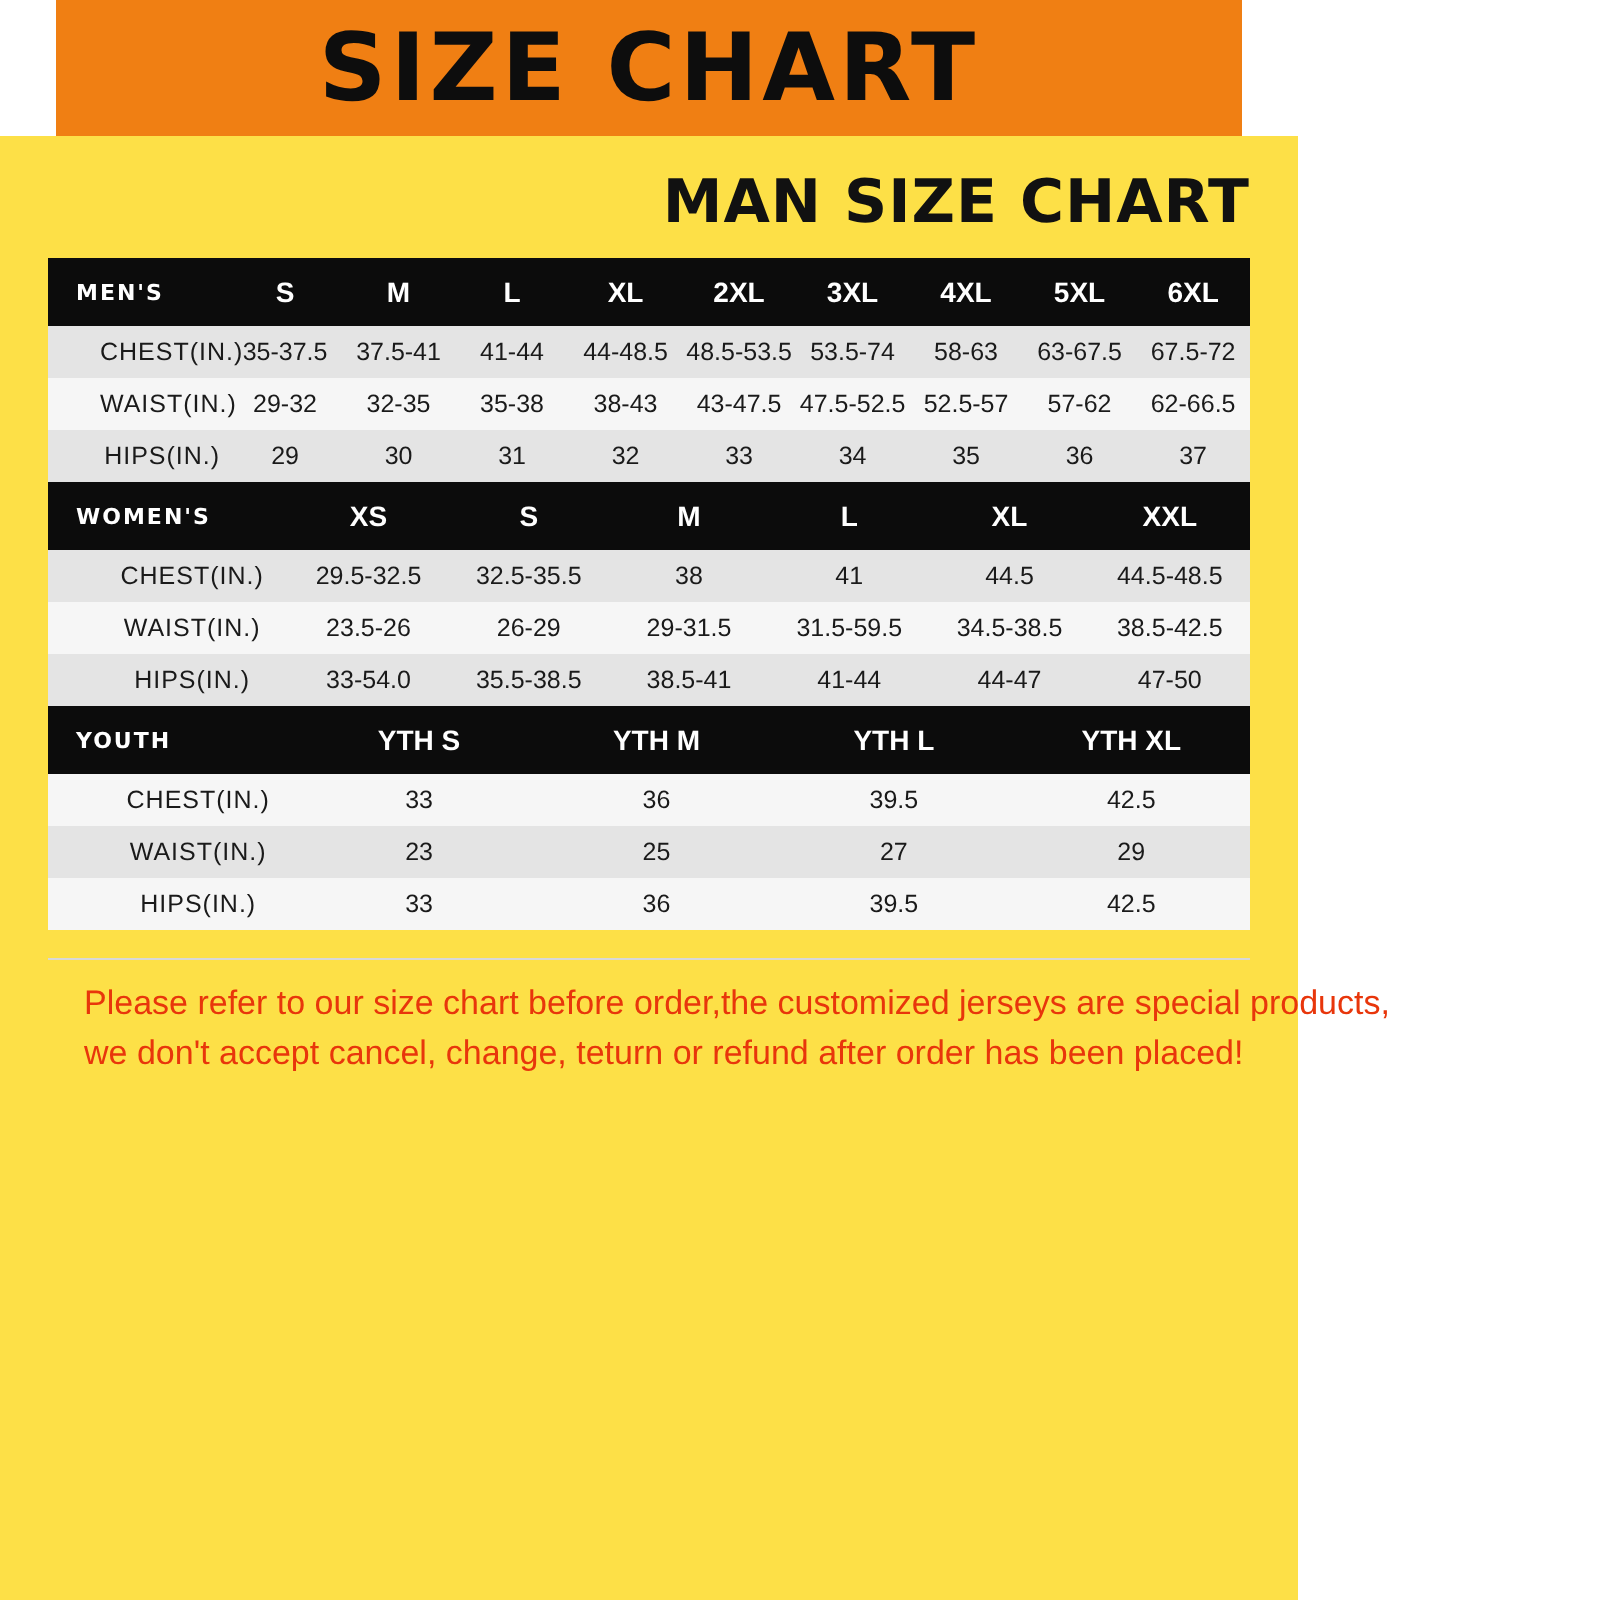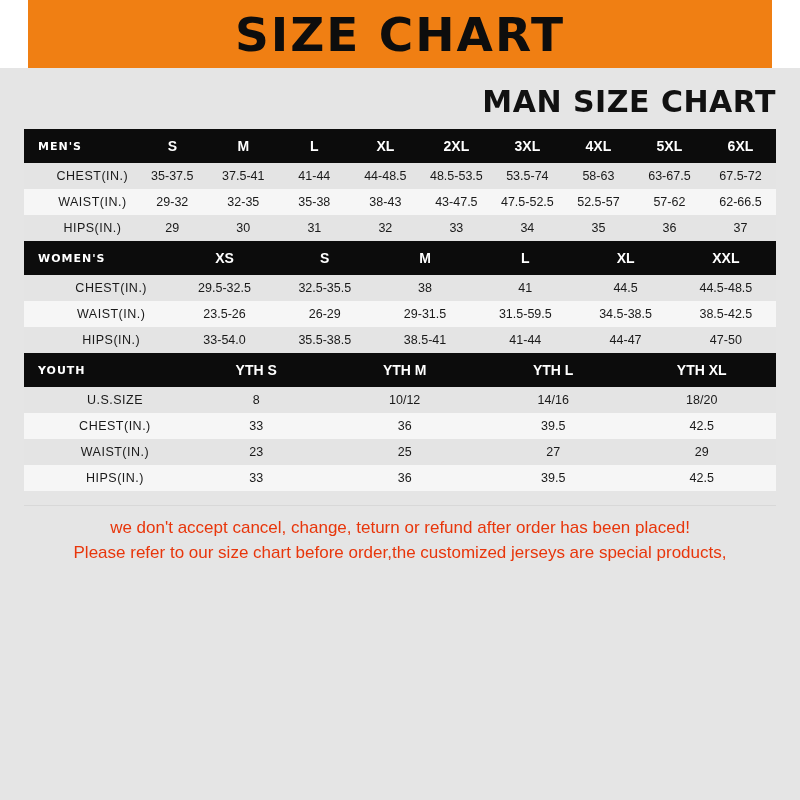--- a/index.html
+++ b/index.html
@@ -8,23 +8,23 @@
   }
   body {
     width: 800px;
     height: 800px;
     background: #ffffff;
     font-family: "Liberation Sans", sans-serif;
     overflow: hidden;
   }
   .page {
     position: relative;
-    width: 800px;
+    width: 649px;
     height: 800px;
-    background: #e5e5e5;
+    background: #fde047;
     box-sizing: border-box;
   }
   
   .banner {
     position: relative;
     height: 68px;
     background: #f07f13;
     display: flex;
     align-items: center;
     justify-content: center;
@@ -240,27 +240,20 @@
       <thead>
         <tr>
           <th class="rowlabel">YOUTH</th>
           <th>YTH S</th>
           <th>YTH M</th>
           <th>YTH L</th>
           <th>YTH XL</th>
         </tr>
       </thead>
       <tbody>
-        <tr class="odd">
-          <td class="rowlabel">U.S.SIZE</td>
-          <td>8</td>
-          <td>10/12</td>
-          <td>14/16</td>
-          <td>18/20</td>
-        </tr>
         <tr class="even">
           <td class="rowlabel">CHEST(IN.)</td>
           <td>33</td>
           <td>36</td>
           <td>39.5</td>
           <td>42.5</td>
         </tr>
         <tr class="odd">
           <td class="rowlabel">WAIST(IN.)</td>
           <td>23</td>
@@ -272,18 +265,18 @@
           <td class="rowlabel">HIPS(IN.)</td>
           <td>33</td>
           <td>36</td>
           <td>39.5</td>
           <td>42.5</td>
         </tr>
       </tbody>
     </table>
 
     <div class="footer-note">
+      <div>Please refer to our size chart before order,the customized jerseys are special products,</div>
       <div>we don't accept cancel, change, teturn or refund after order has been placed!</div>
-      <div>Please refer to our size chart before order,the customized jerseys are special products,</div>
     </div>
 
   </div>
 </div>
 
 </body></html>

